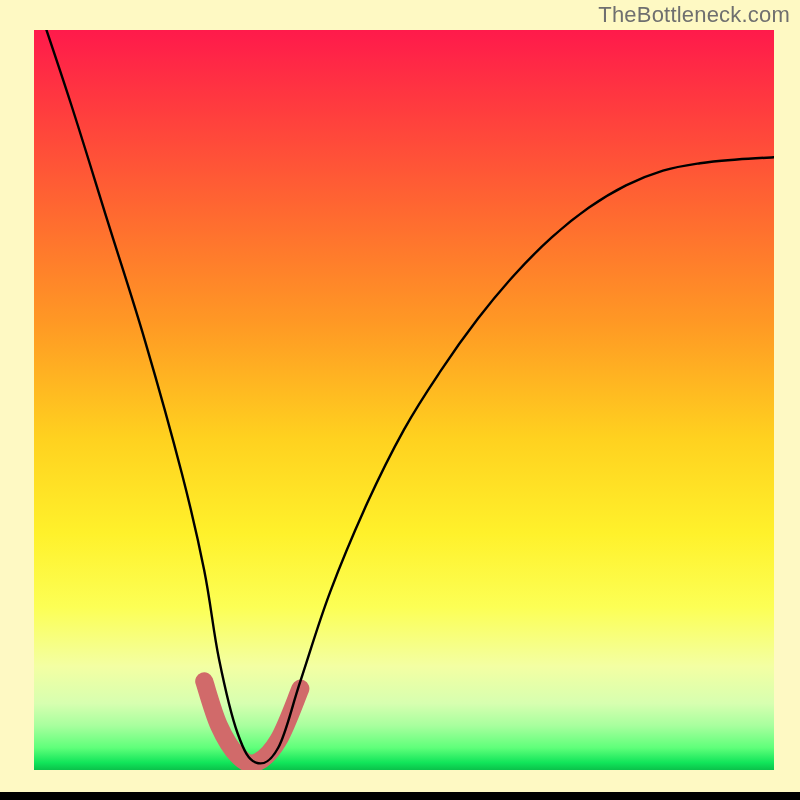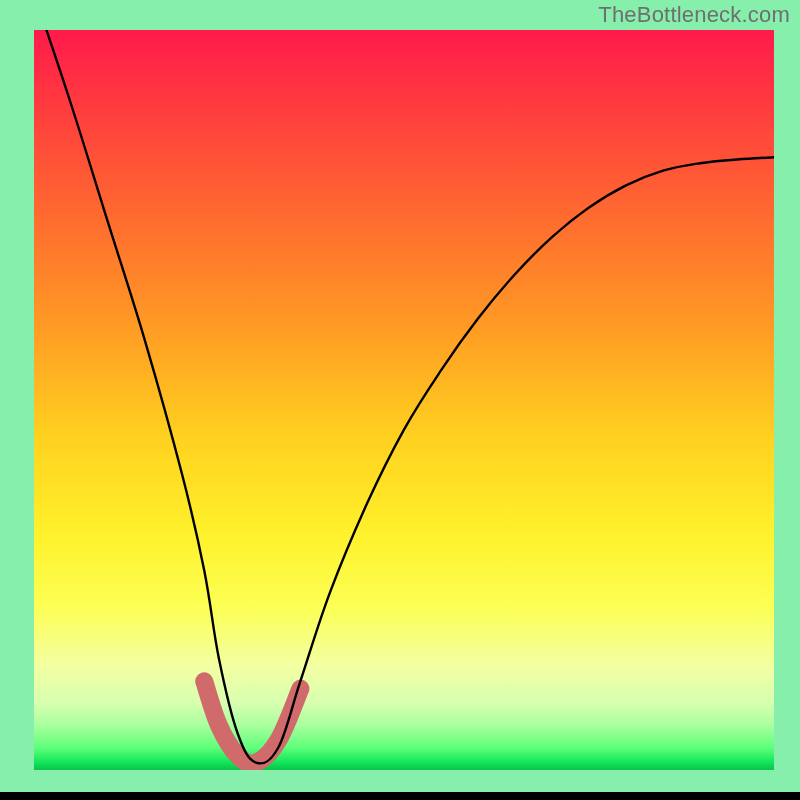--- a/index.html
+++ b/index.html
@@ -10,21 +10,21 @@
     background: #000;
     overflow: hidden;
     font-family: Arial, Helvetica, sans-serif;
   }
   .frame {
     position: absolute;
     left: 0;
     top: 0;
     width: 800px;
     height: 792px;
-    background: #86efac;
+    background: #fef9c3;
   }
   .watermark {
     position: absolute;
     top: 2px;
     right: 10px;
     color: #6f6f6f;
     font-size: 22px;
     font-weight: 400;
     letter-spacing: 0.2px;
   }

